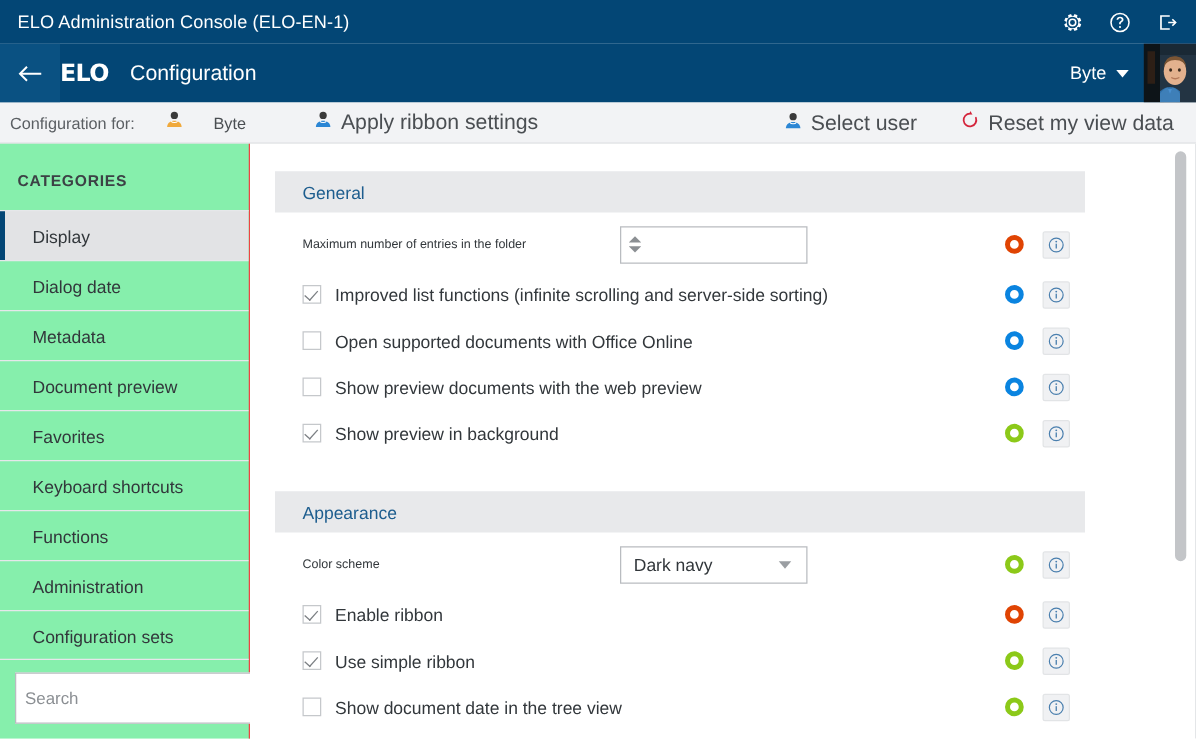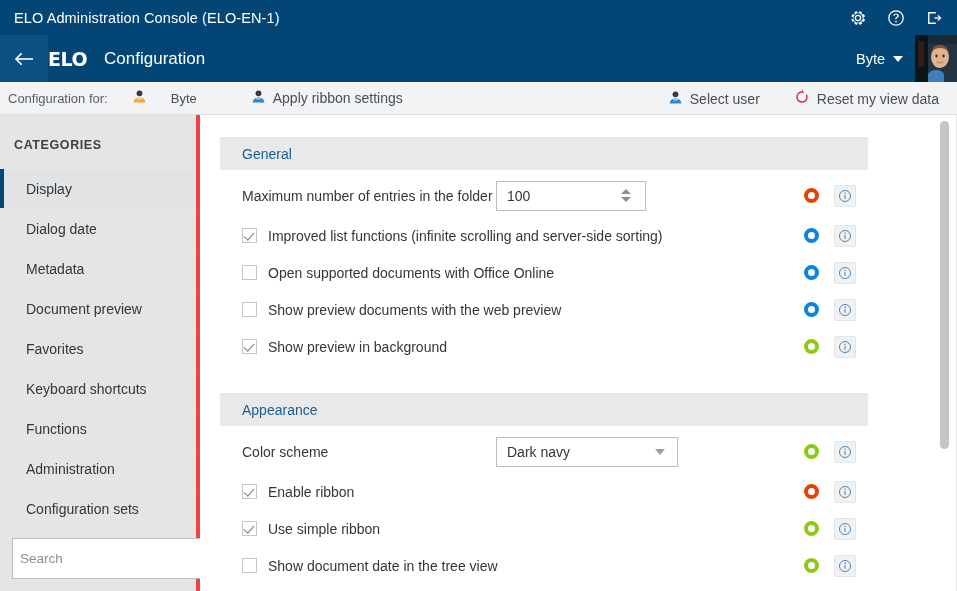--- a/index.html
+++ b/index.html
@@ -60,37 +60,37 @@
 
   
   .toolbar {
     height: 33px; flex: 0 0 33px; background: #f2f3f5;
     border-bottom: 1px solid #dcdee1;
     display: flex; align-items: center; position: relative;
   }
   .tb-label { font-size: 13px; color: #5b5f63; margin-left: 8px; }
   .tb-item {
     display: flex; align-items: center; gap: 7px; cursor: pointer;
-    font-size: 14px; color: #4a4e52;
+    font-size: 17px; color: #4a4e52;
   }
   .tb-left { display: flex; align-items: center; gap: 24px; padding-left: 8px; }
   .tb-right {
     position: absolute; right: 18px; top: 0; height: 33px;
     display: flex; align-items: center; gap: 34px;
   }
   .gap-l { margin-left: 30px; }
   .ic { display: block; flex: 0 0 auto; }
 
   
   .body { flex: 1 1 auto; display: flex; min-height: 0; position: relative; }
 
   
   .sidebar {
-    width: 200px; flex: 0 0 200px; background: #e5e5e5;
-    border-right: 4px solid #ef4444; display: flex; flex-direction: column;
+    width: 200px; flex: 0 0 200px; background: #86efac;
+    border-right: 1px solid #ef4444; display: flex; flex-direction: column;
     position: relative;
   }
   .cat-title {
     font-size: 12.5px; font-weight: bold; color: #3c4145;
     letter-spacing: .6px; padding: 23px 0 16px 14px;
   }
   .cat-list { flex: 1 1 auto; overflow: hidden; }
   .cat-item {
     height: 40px; display: flex; align-items: center;
     padding-left: 26px; font-size: 14px; color: #32373b;
@@ -126,21 +126,21 @@
   .section-head {
     background: #e8e9eb; height: 33px; display: flex; align-items: center;
     padding-left: 22px; font-size: 14px; color: #1d5d8e; font-weight: normal;
   }
   .rows { padding-top: 4px; }
   .row {
     height: 37px; display: flex; align-items: center; position: relative;
     padding-left: 22px;
   }
   .row.tall { height: 43px; }
-  .row-label { font-size: 14px; color: #32373b; }
+  .row-label { font-size: 10px; color: #32373b; }
   .chk {
     width: 15px; height: 15px; border: 1px solid #c5c8cb; background: #fff;
     position: relative; flex: 0 0 auto; cursor: pointer;
   }
   .chk.on::after {
     content: ""; position: absolute; left: 3px; top: 1px;
     width: 5px; height: 9px; border: solid #7b7f83;
     border-width: 0 1.6px 1.6px 0; transform: rotate(42deg);
   }
   .chk-label { font-size: 14px; color: #32373b; margin-left: 11px; cursor: pointer; }
@@ -157,21 +157,21 @@
   .spinner {
     width: 22px; height: 28px; display: flex; flex-direction: column;
     align-items: center; justify-content: center; gap: 3px; cursor: pointer;
   }
   .sp-up { width: 0; height: 0; border-left: 5px solid transparent;
     border-right: 5px solid transparent; border-bottom: 5px solid #8b8f93; }
   .sp-dn { width: 0; height: 0; border-left: 5px solid transparent;
     border-right: 5px solid transparent; border-top: 5px solid #8b8f93; }
 
   .sel-wrap {
-    position: absolute; left: 276px; width: 182px; height: 30px;
+    position: absolute; left: 276px; width: 150px; height: 30px;
     border: 1px solid #b9bcc0; background: #fff; display: flex; align-items: center;
     cursor: pointer;
   }
   .sel-val { font-size: 14px; color: #32373b; padding-left: 10px; flex: 1 1 auto; }
   .sel-caret {
     width: 0; height: 0; margin-right: 12px;
     border-left: 5px solid transparent; border-right: 5px solid transparent;
     border-top: 6px solid #9a9ea2;
   }
 
@@ -358,21 +358,20 @@
     <div class="content">
       <div class="content-inner">
 
         <div class="panel">
           <div class="section-head">General</div>
           <div class="rows">
 
             <div class="row tall">
               <span class="row-label">Maximum number of entries in the folder</span>
               <span class="num-input-wrap">
-                <input class="num-input" type="text" value="100" style="">
                 <span class="spinner">
                   <span class="sp-up"></span>
                   <span class="sp-dn"></span>
                 </span>
               </span>
               <span class="row-right">
                 <span class="ring" style="border-color:#e04403"></span>
                 <span class="info-btn">
                   <svg width="14" height="14" viewBox="0 0 16 16">
                     <circle cx="8" cy="8" r="6.3" fill="none" stroke="#4a7fae" stroke-width="1.1"></circle>

